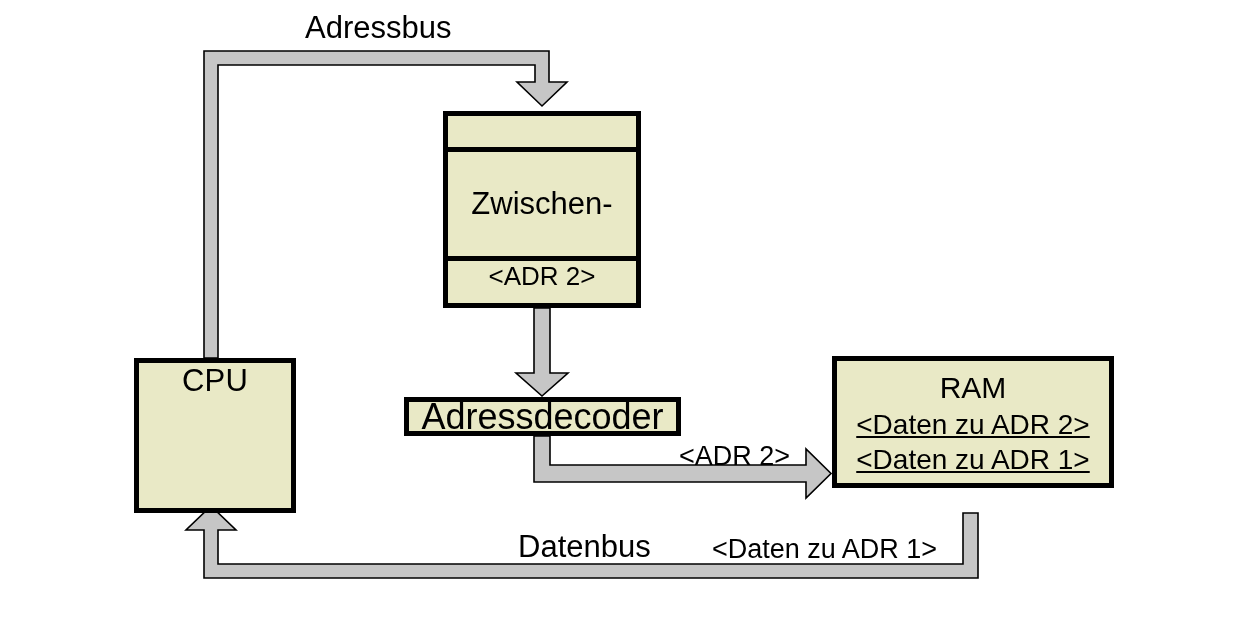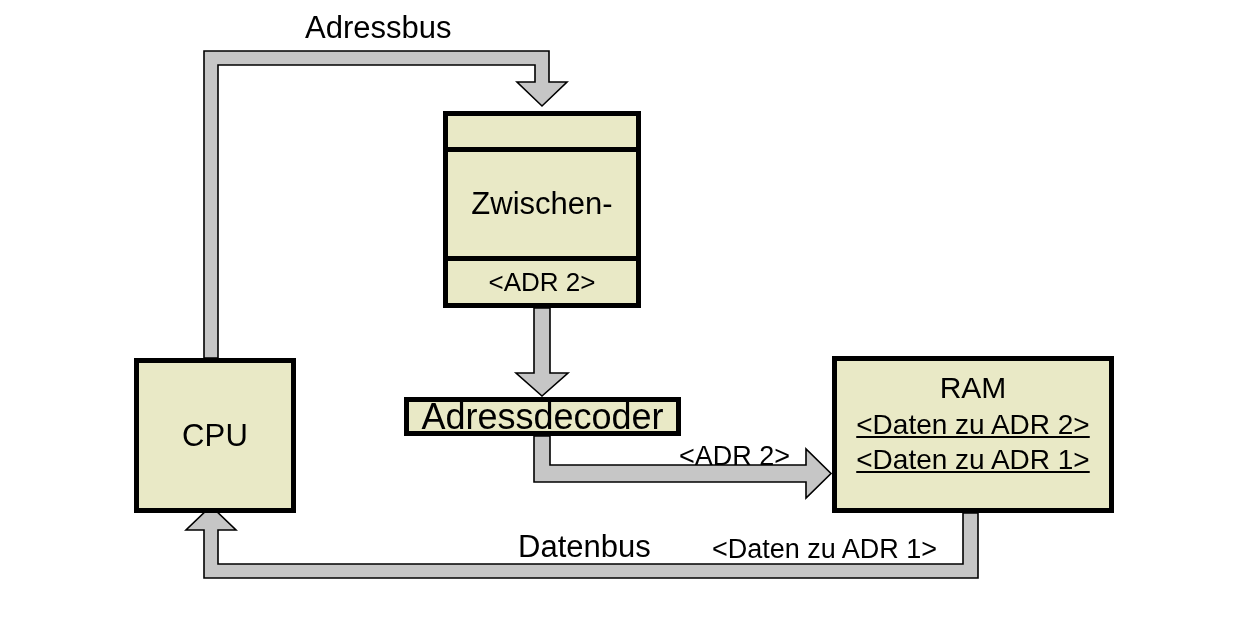--- a/index.html
+++ b/index.html
@@ -29,21 +29,21 @@
     background: #e9e9c6;
     border: 5px solid #000000;
     display: flex;
     flex-direction: column;
     align-items: stretch;
     justify-content: center;
     color: #000000;
   }
   .node .cell {
     display: flex;
-    align-items: center;
+    align-items: flex-start;
     justify-content: center;
     text-align: center;
     box-sizing: border-box;
   }
   #cpu-node {
     left: 134px;
     top: 358px;
     width: 162px;
     height: 155px;
   }
@@ -88,21 +88,21 @@
     border-width: 5px;
   }
   #decoder-node .cell {
     flex: 1;
     font-size: 36px;
   }
   #ram-node {
     left: 832px;
     top: 356px;
     width: 282px;
-    height: 157px;
+    height: 132px;
     justify-content: flex-start;
     padding-top: 8px;
   }
   #ram-node .cell {
     display: block;
     width: 100%;
     text-align: center;
   }
   #ram-node .ram-title {
     font-size: 30px;

